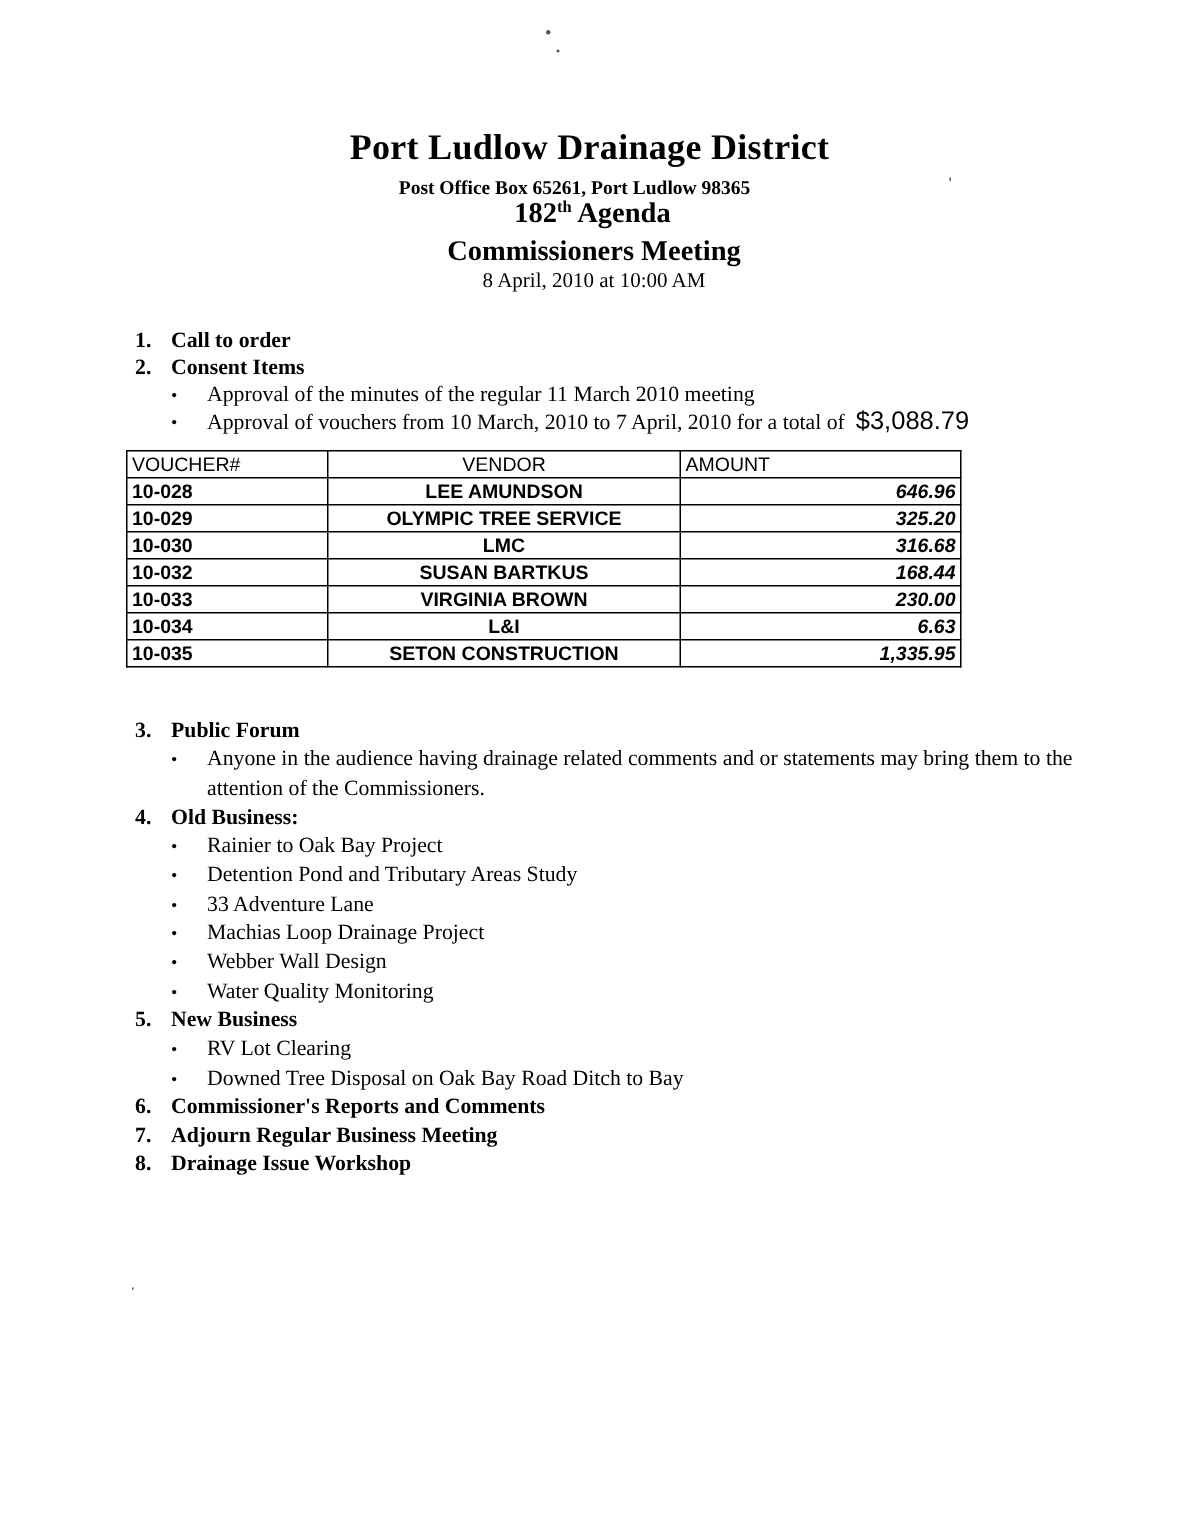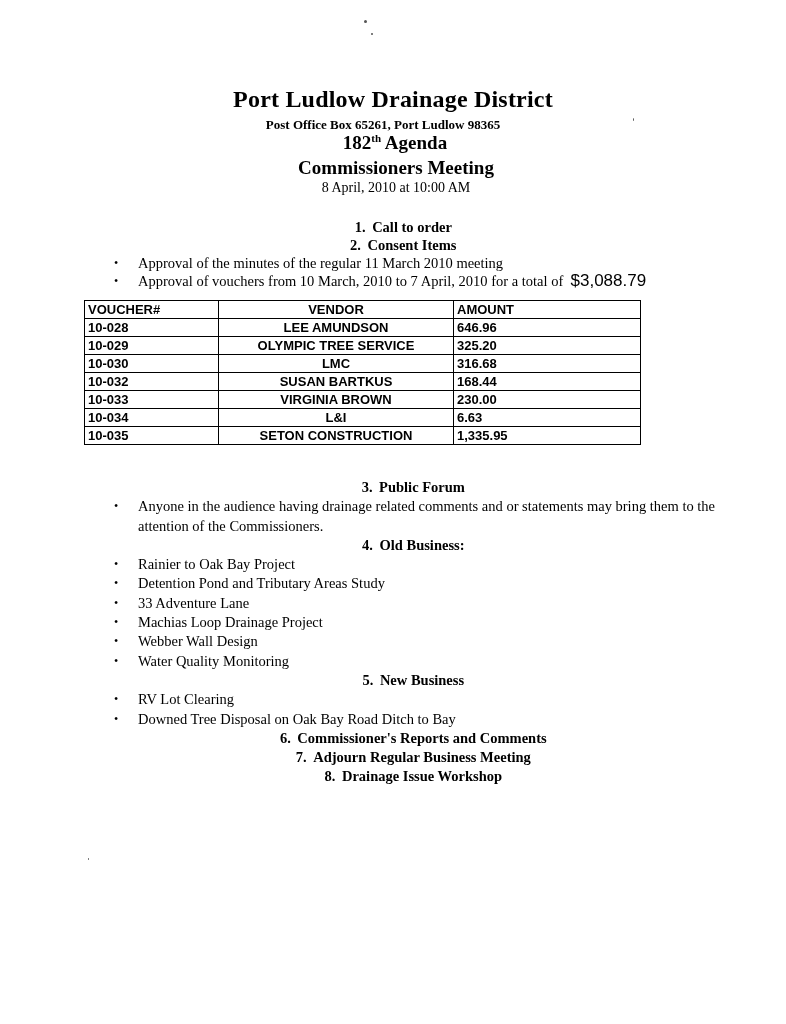--- a/index.html
+++ b/index.html
@@ -8,36 +8,36 @@
 
   .title { position: absolute; left: 0; width: 786px; text-align: center; margin: 0; }
   .t1 { top: 86px; font-size: 24px; font-weight: bold; letter-spacing: 0.2px; }
   .t2 { top: 117px; font-size: 13px; font-weight: bold; left: -10px; }
   .t3 { top: 132px; font-size: 19px; font-weight: bold; left: 2px; }
   .t3 sup { font-size: 11px; vertical-align: 7px; line-height: 0; }
   .t4 { top: 157px; font-size: 19px; font-weight: bold; left: 3px; }
   .t5 { top: 180px; font-size: 14px; left: 3px; }
 
   .agenda { position: absolute; left: 90px; top: 218px; width: 620px; font-size: 14.5px; line-height: 18px; }
-  .item { position: relative; text-align: center; }
+  .item { position: relative; }
   .item .num { display: inline-block; width: 24px; font-weight: bold; }
   .item .label { font-weight: bold; }
   .sub { list-style: none; margin: 0; padding: 0 0 0 24px; }
   .sub li { position: relative; padding-left: 24px; }
   .sub li .bullet { position: absolute; left: 0; top: 0; width: 24px; font-size: 12px; }
   .sub li .txt { display: inline-block; }
   .sans-total { font-family: "Liberation Sans", sans-serif; font-size: 17px; }
 
   table.vouchers { position: absolute; left: 84px; top: 300px; border-collapse: collapse; font-family: "Liberation Sans", sans-serif; font-size: 13px; font-weight: bold; width: 557px; }
   table.vouchers th, table.vouchers td { border: 1px solid #000; padding: 0 3px; height: 17px; line-height: 15px; }
-  table.vouchers th { font-weight: bold; margin-left: 19px; }
+  table.vouchers th { font-weight: normal; margin-left: 19px; }
   th.c1, td.c1 { width: 127px; text-align: left; }
   th.c2, td.c2 { width: 228px; text-align: center; }
   th.c3 { text-align: left; }
-  td.c3 { text-align: left; padding-right: 50px; }
+  td.c3 { text-align: right; padding-right: 50px; font-style: italic; }
 
   .agenda2 { position: absolute; left: 90px; top: 478px; width: 640px; font-size: 14.5px; line-height: 19.3px; }
 
   .speck { position: absolute; background: #555; border-radius: 50%; }
 </style>
 </head>
 <body>
 
 <div class="page">
 

